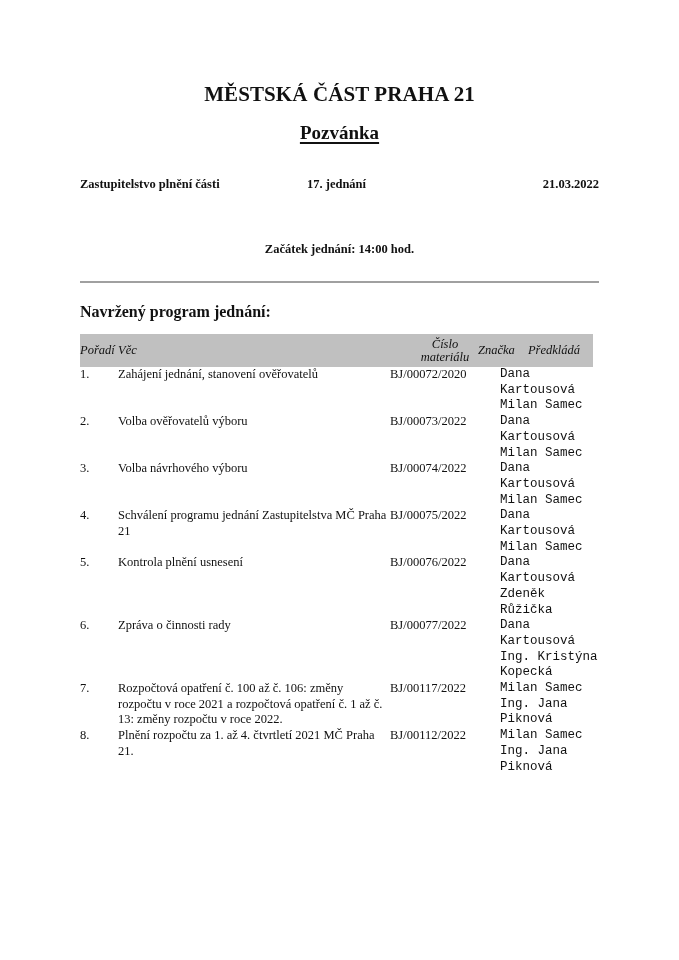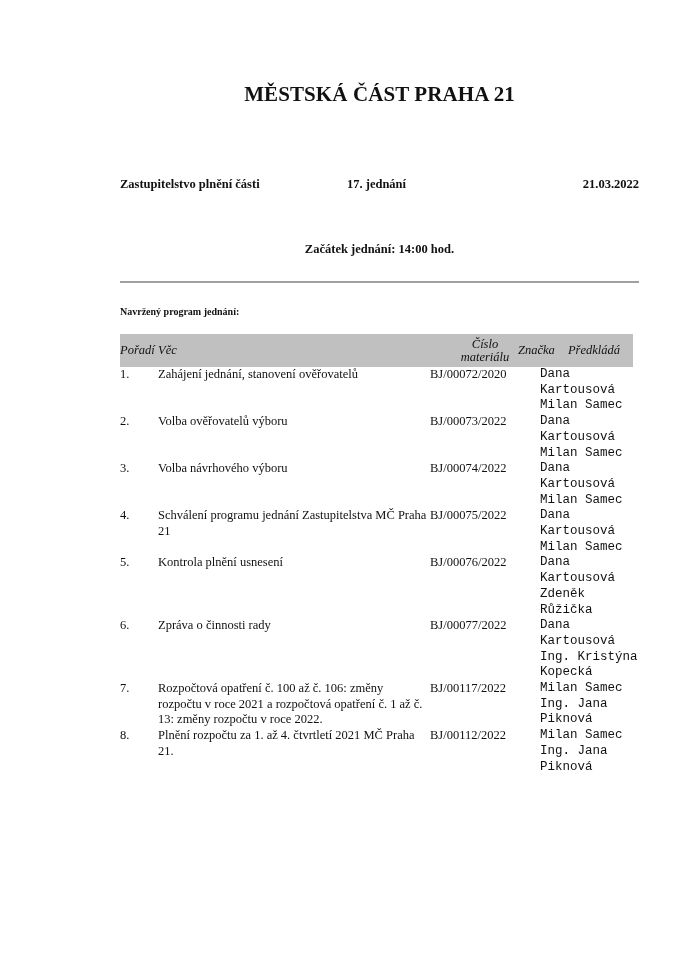--- a/index.html
+++ b/index.html
@@ -13,21 +13,20 @@
       position: relative;
       overflow: hidden;
       font-family: "Liberation Serif", "DejaVu Serif", serif;
       color: #111111;
     }
     .page {
       position: absolute;
       left: 0; top: 0;
       width: 634px;
       height: 960px;
-      margin-left: 40px;
     }
     .title {
       position: absolute;
       left: 0; width: 679px;
       top: 82px;
       text-align: center;
       font-weight: bold;
       font-size: 21px;
       line-height: 24px;
       letter-spacing: 0.1px;
@@ -72,21 +71,21 @@
       width: 519px;
       top: 281px;
       height: 2px;
       background: #a0a0a0;
     }
     .section-heading {
       position: absolute;
       left: 80px;
       top: 305px;
       font-weight: bold;
-      font-size: 10px;
+      font-size: 16px;
       line-height: 14px;
     }
     table.agenda {
       position: absolute;
       left: 80px;
       top: 334px;
       width: 519px;
       border-collapse: collapse;
       font-size: 12.5px;
       line-height: 15.7px;
@@ -121,20 +120,21 @@
     td.c-material { padding-left: 0px; }
     td.c-presenter { padding-left: 0px; }
     .presenter-line { display: block; font-family: Liberation Mono, monospace; }
     .hdr-two { display: block; }
   </style>
 </head>
 <body>
 
 <div class="page">
   <div class="title">MĚSTSKÁ ČÁST PRAHA 21</div>
+  <div class="subtitle">Pozvánka</div>
 
   <div class="meta-row">
     <span class="body-name">Zastupitelstvo plnění části</span>
     <span class="session">17. jednání</span>
     <span class="date">21.03.2022</span>
   </div>
 
   <div class="start">Začátek jednání: 14:00 hod.</div>
 
   <div class="rule"></div>

